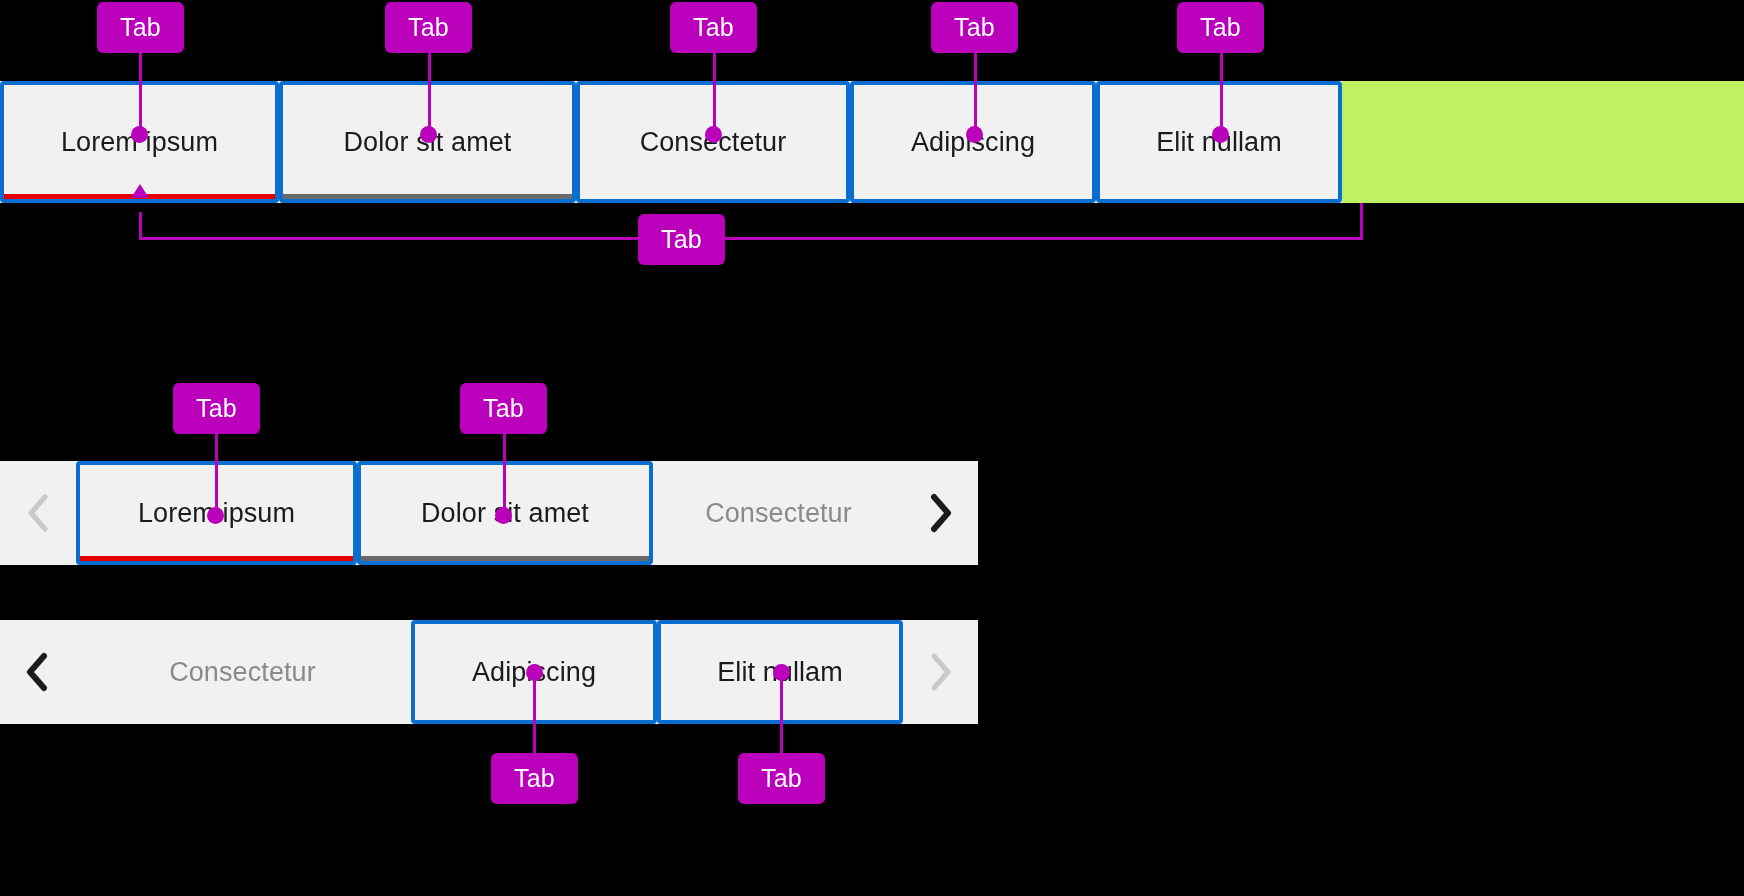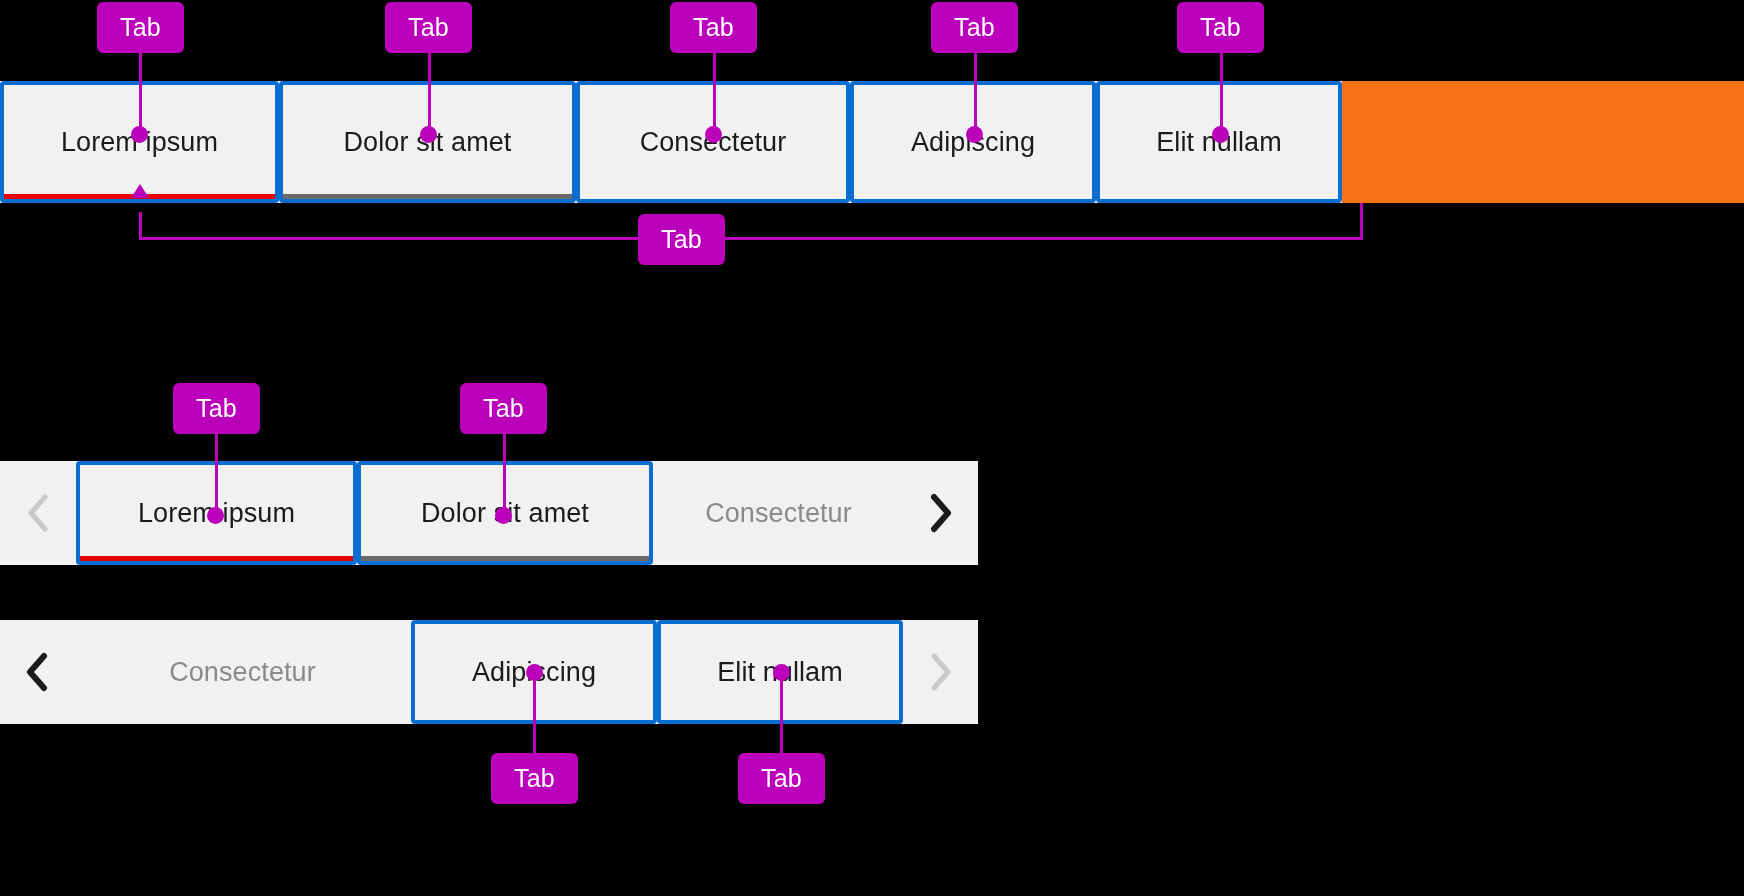--- a/index.html
+++ b/index.html
@@ -13,21 +13,21 @@
   .stage {
     position: relative;
     width: 1744px;
     height: 896px;
     background: #000000;
   }
 
   
   .tabbar {
     position: absolute;
-    background: #f97316;
+    background: #bef264;
     display: flex;
     align-items: stretch;
   }
 
   .tab {
     position: relative;
     background: #f1f1f1;
     display: flex;
     align-items: center;
     justify-content: center;

